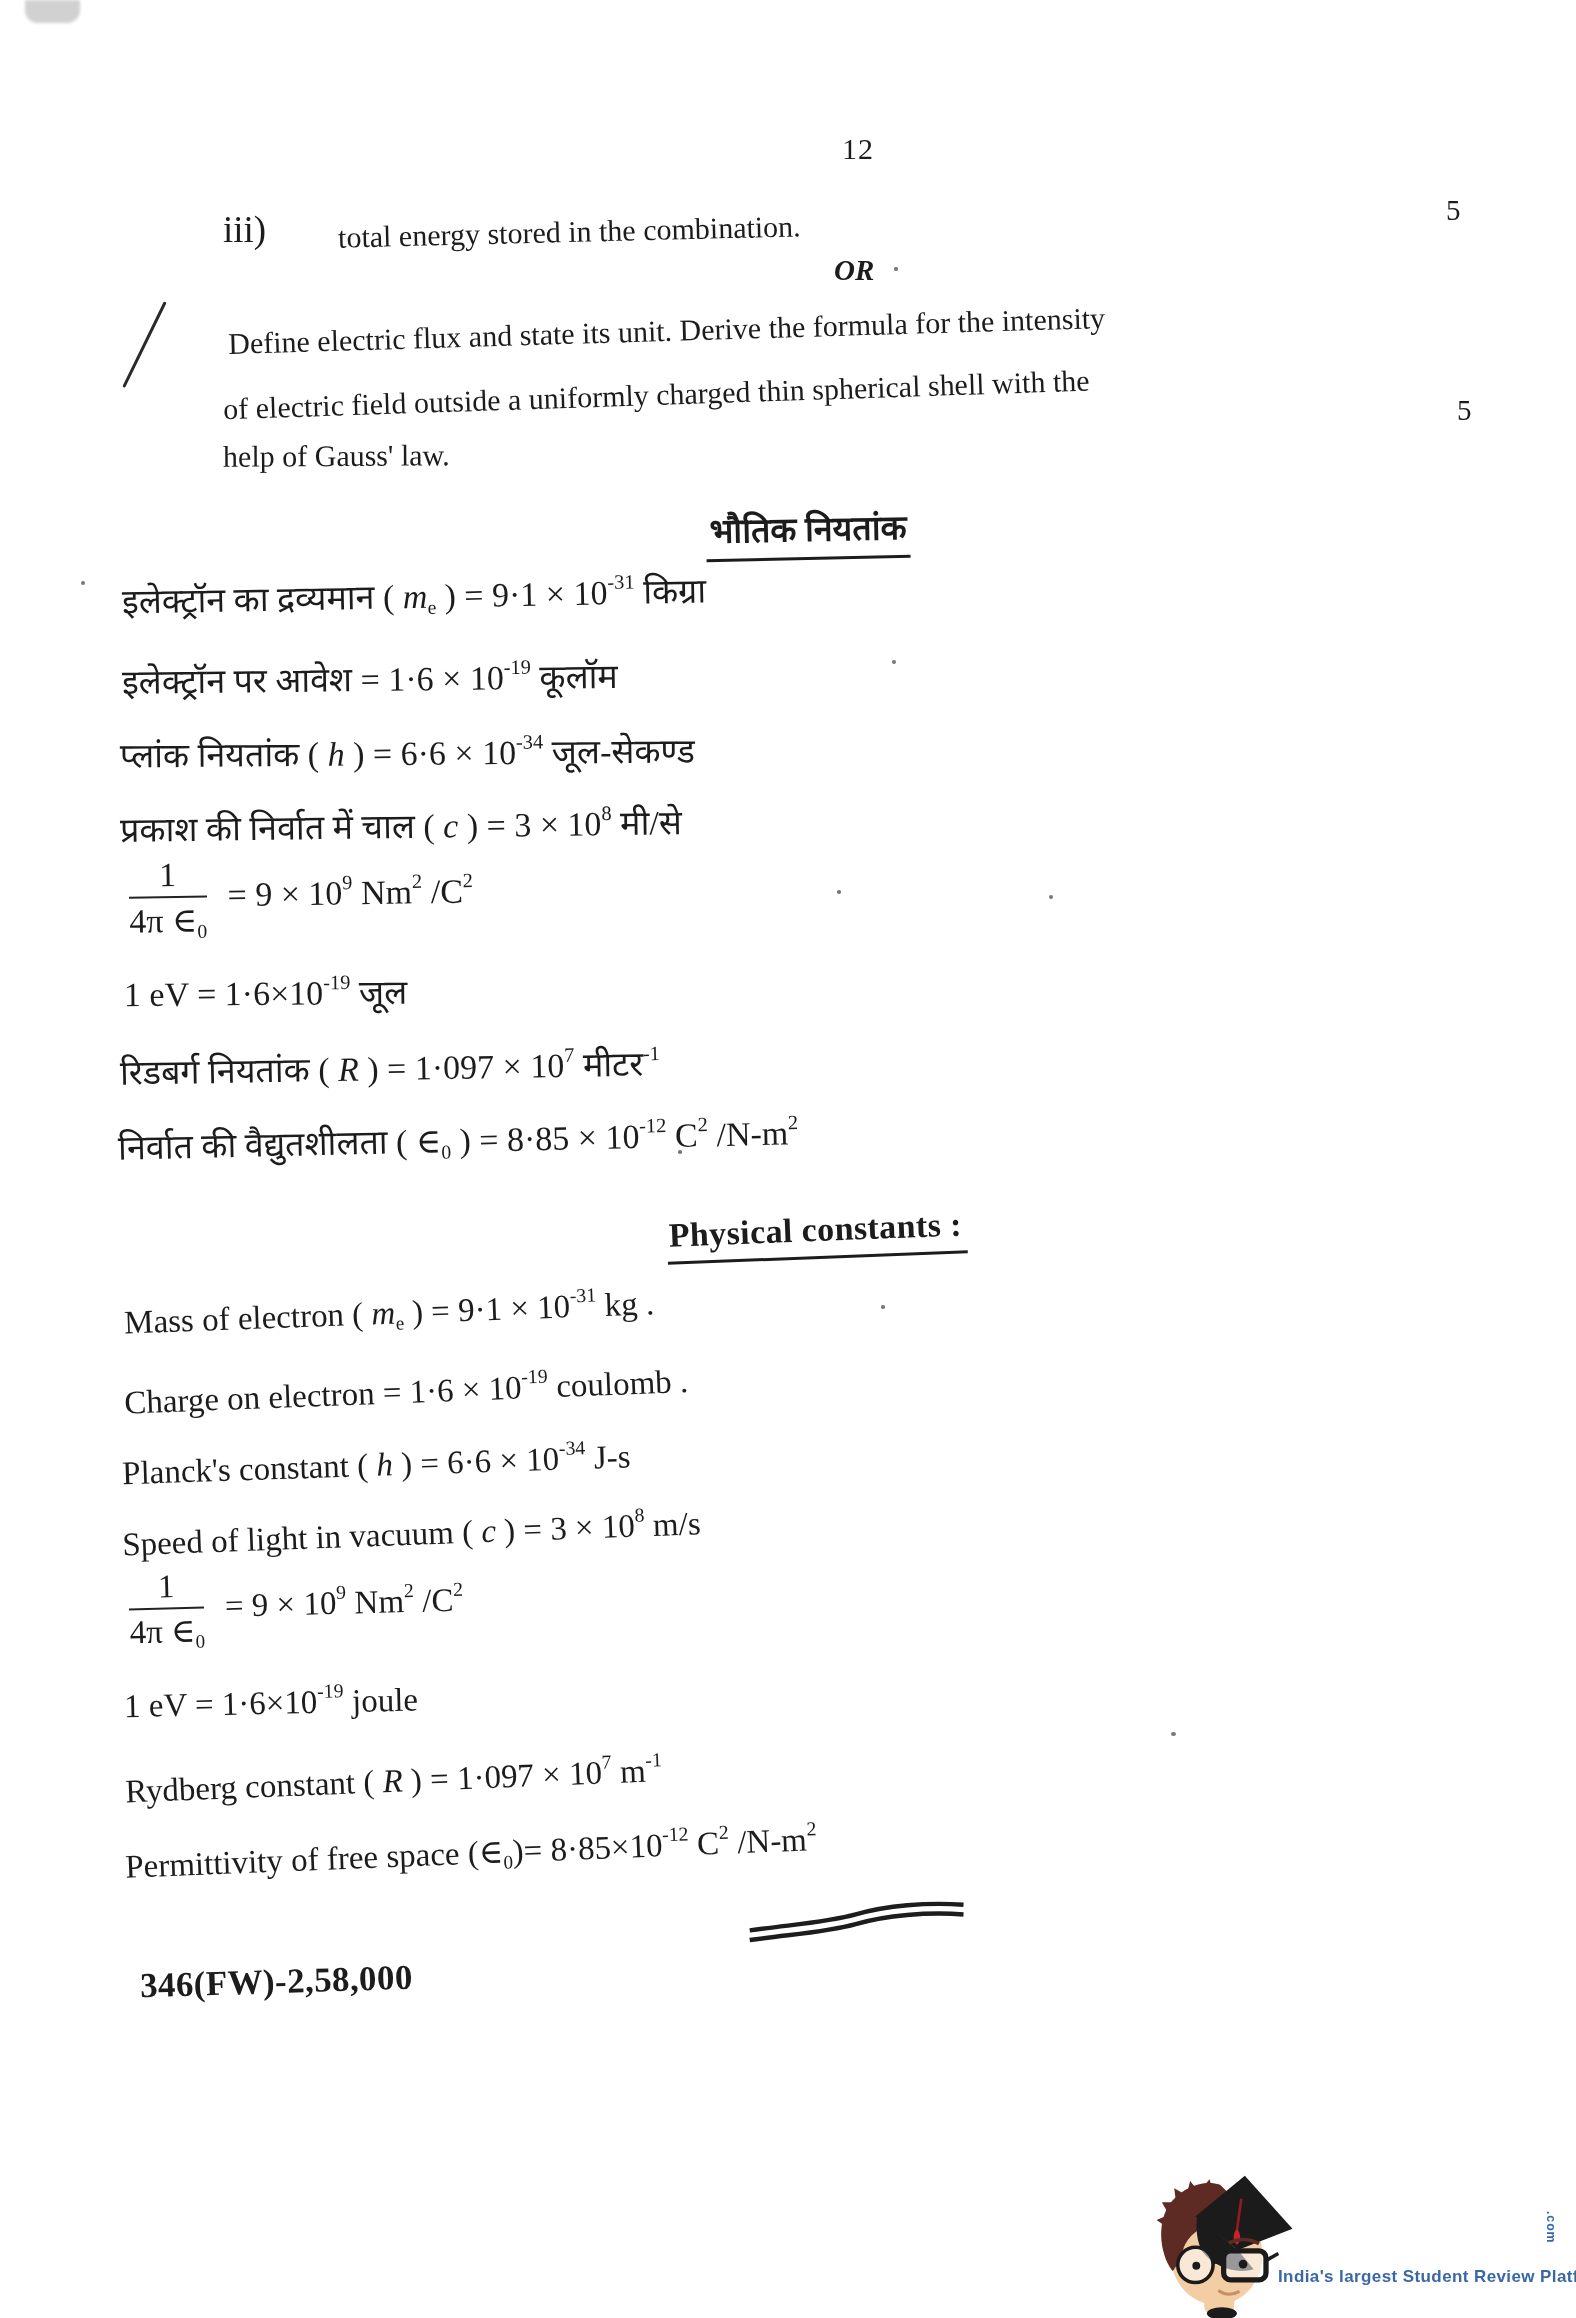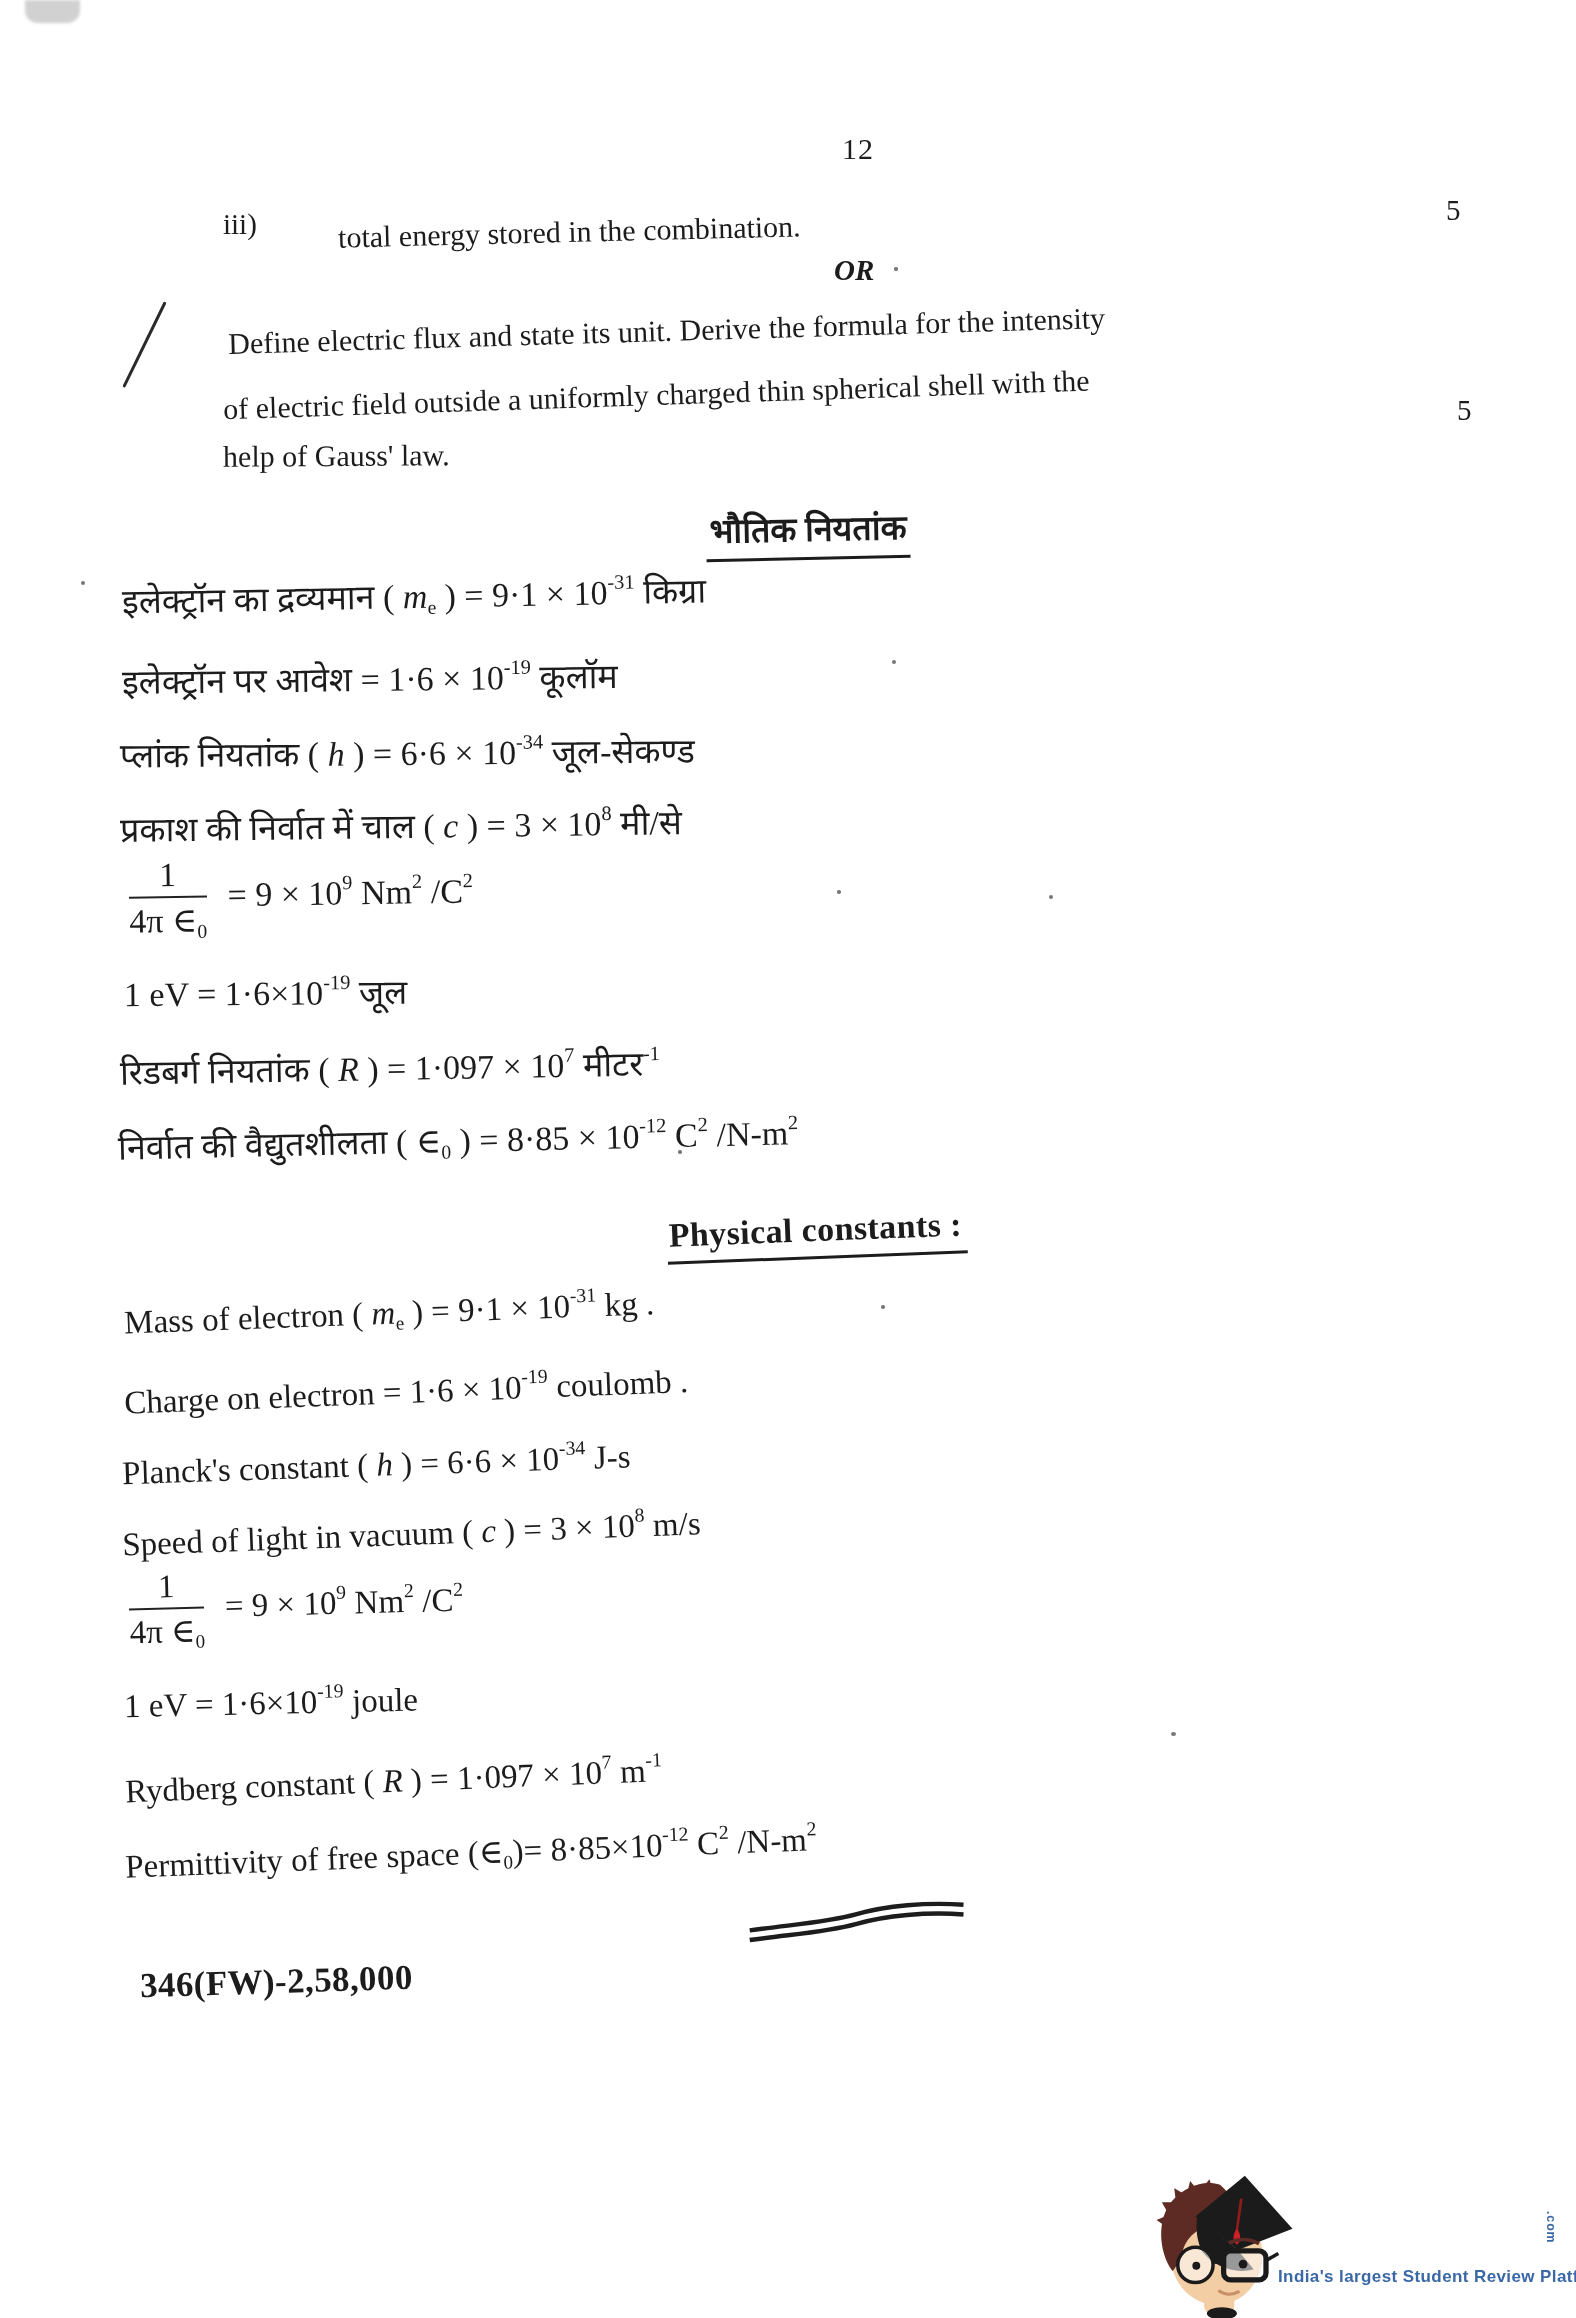--- a/index.html
+++ b/index.html
@@ -3,21 +3,21 @@
 <meta charset="utf-8">
 <style>
   html,body{margin:0;padding:0;background:#e8e8e8;}
   .page{
     position:relative;width:1577px;height:2319px;background:#ffffff;
     overflow:hidden;color:#1c1c1c;
     font-family:"Liberation Serif","DejaVu Serif",serif;
   }
   .abs{position:absolute;white-space:nowrap;}
   .pgnum{font-size:30px;letter-spacing:0.9px;}
-  .qlabel{font-size:29px;}
+  .qlabel{font-size:37px;}
   .qtext{font-size:30px;}
   .marks{font-size:29px;}
   .orlabel{font-size:29px;font-style:italic;font-weight:600;}
   .para{font-size:30px;}
   .slash{width:2.6px;height:95px;background:#2a2a2a;transform:rotate(26deg);border-radius:1.8px;}
   .h-heading{font-size:34px;font-weight:bold;border-bottom:3.1px solid #1c1c1c;padding:0 3.5px 6.2px 3.5px;}
   .e-heading{font-size:34px;font-weight:bold;border-bottom:3.1px solid #1c1c1c;padding:0 5.3px 7px 1.8px;letter-spacing:0.4px;}
   .hline{font-size:34px;}
   .eline{font-size:33px;}
   .sup{font-size:.6em;vertical-align:.75em;letter-spacing:0;}

